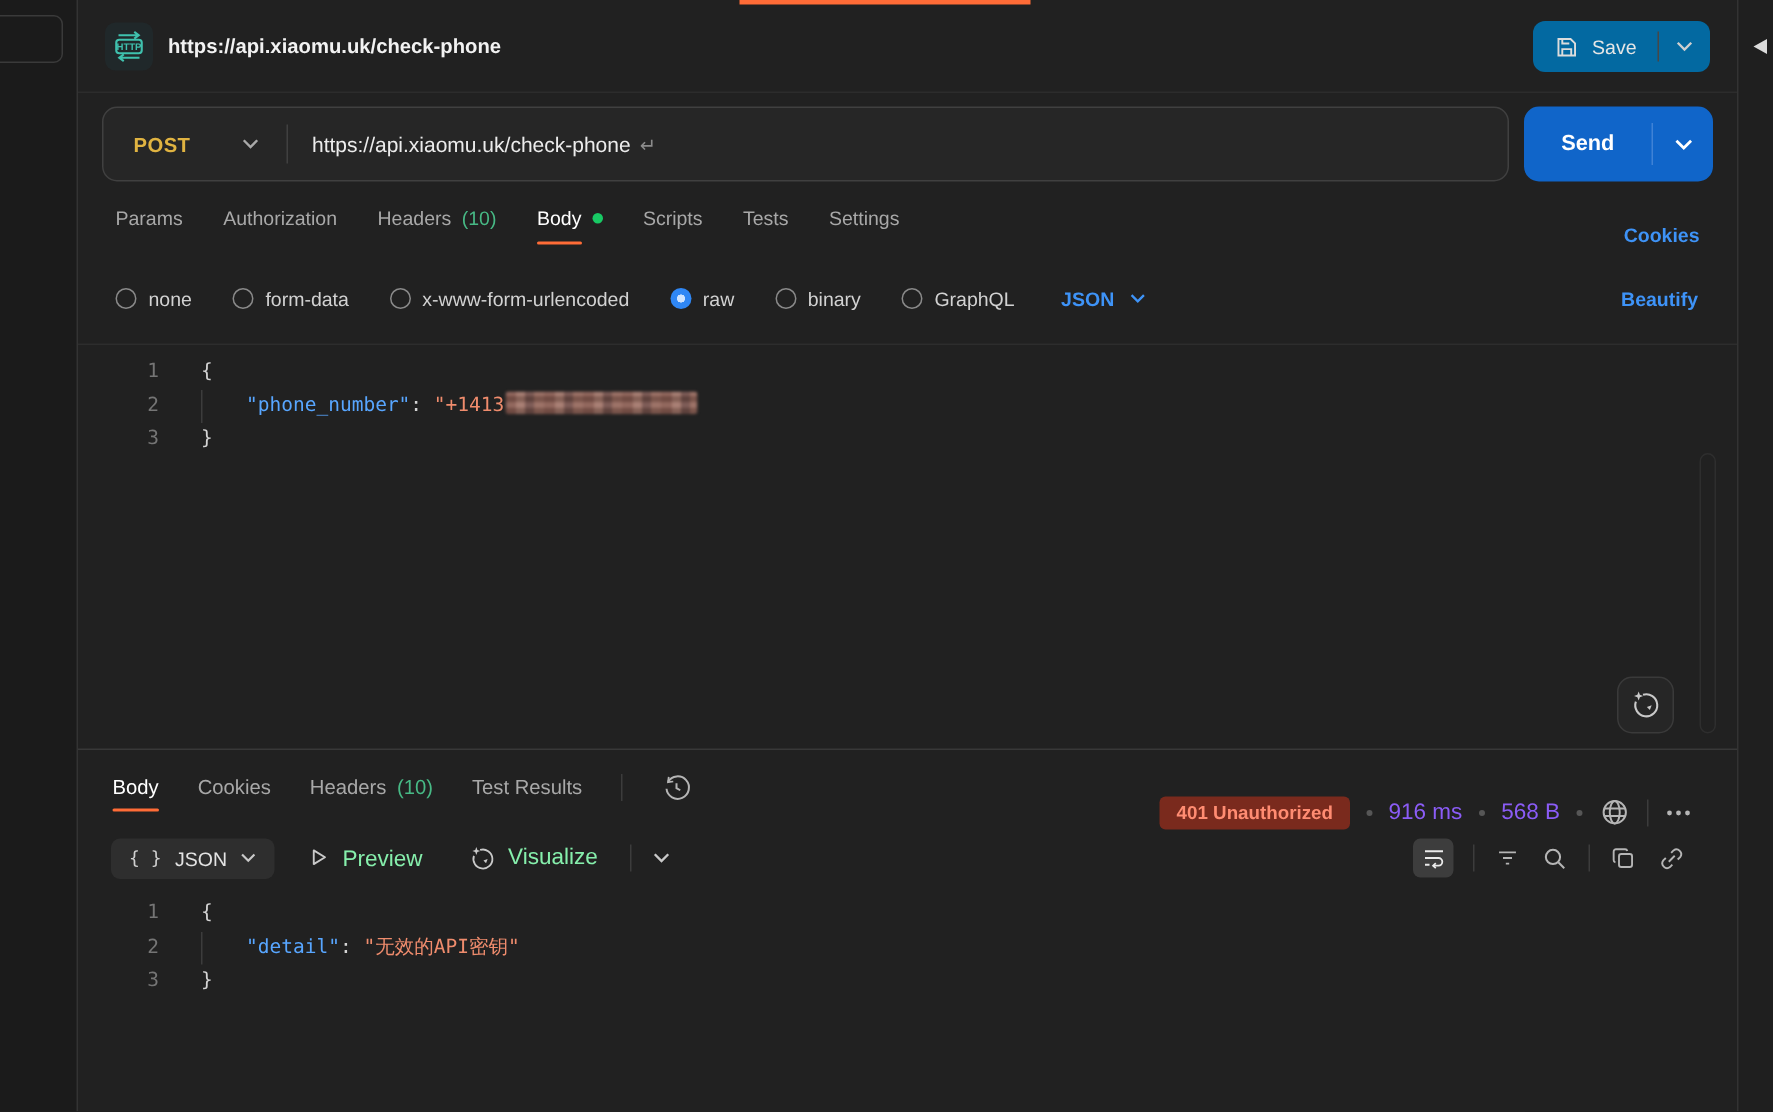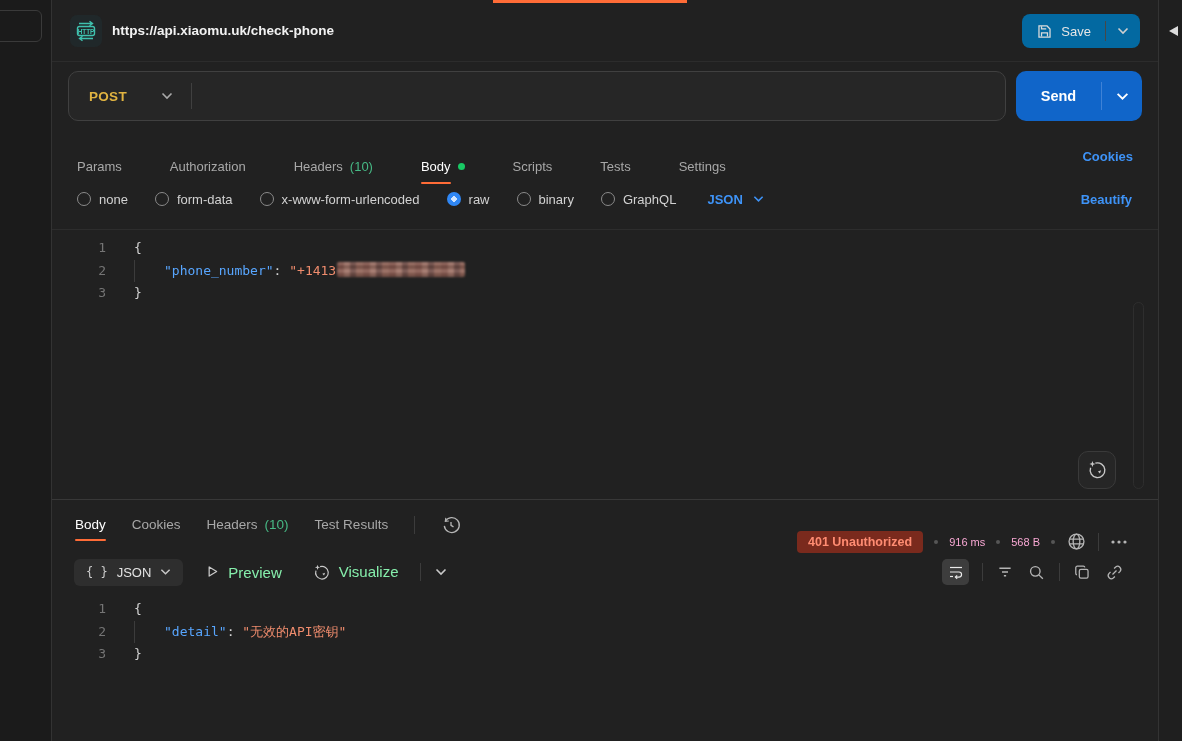--- a/index.html
+++ b/index.html
@@ -32,21 +32,21 @@
   .method-label { color:#e0b341; font-weight:bold; font-size:13.5px; letter-spacing:.3px; }
   .url-div { width:1px; height:26px; background:#404040; }
   .url-text { margin-left:16px; font-size:14px; color:#ececec; }
   .enter-glyph { color:#8b8b8b; font-size:13px; margin-left:6px; }
   .send-btn { position:absolute; left:964px; top:0; width:126px; height:50px; background:#1065c9; border-radius:10px; display:flex; align-items:center; cursor:pointer; }
   .send-label { flex:1; text-align:center; font-size:14.5px; font-weight:bold; color:#fff; }
   .send-split { width:1px; height:28px; background:#3f82d6; }
   .send-caret { width:40px; display:flex; justify-content:center; }
 
   
-  .req-tabs { position:absolute; top:138px; left:0; width:100%; height:36px; display:flex; align-items:flex-end; padding-left:25px; gap:48px; font-size:13px; color:#a8a8a8; }
+  .req-tabs { position:absolute; top:138px; left:0; width:100%; height:36px; display:flex; align-items:flex-start; padding-left:25px; gap:27px; font-size:13px; color:#a8a8a8; }
   .tab { display:flex; align-items:center; gap:7px; cursor:pointer; white-space:nowrap; }
   .tab .lbl { position:relative; }
   .tab.active { color:#fff; }
   .tab.active .lbl::after { content:""; position:absolute; left:0; right:0; bottom:-10px; height:2.5px; background:#ff6c37; border-radius:2px; }
   .count-green { color:#47b985; }
   .green-dot { width:7px; height:7px; border-radius:50%; background:#18c964; }
   .cookies-link { position:absolute; right:25px; top:0; height:36px; display:flex; align-items:center; color:#3e93f7; font-size:13px; font-weight:bold; cursor:pointer; }
 
   
   .radio-row { position:absolute; top:184px; left:0; width:100%; height:30px; display:flex; align-items:center; padding-left:25px; gap:27px; font-size:13px; color:#d2d2d2; }
@@ -75,21 +75,21 @@
   .editor-scroll { position:absolute; right:14px; top:72px; bottom:10px; width:11px; border:1px solid #2e2e2e; border-radius:6px; }
 
   
   .resp-header { position:absolute; top:501px; left:0; width:100%; height:47px; display:flex; align-items:center; padding-left:23px; gap:26px; font-size:13.5px; color:#a8a8a8; }
   .resp-header .tab.active .lbl::after { bottom:-9px; }
   .vdiv { width:1px; height:18px; background:#3c3c3c; }
   .icon-btn { display:flex; align-items:center; justify-content:center; cursor:pointer; }
   .resp-meta { position:absolute; right:30px; top:17px; height:47px; display:flex; align-items:center; gap:11px; }
   .status-badge { background:#7a2a1d; color:#ff8c72; font-size:12.5px; font-weight:bold; padding:4px 11px; border-radius:4px; cursor:pointer; }
   .dotsep { width:4px; height:4px; border-radius:50%; background:#565656; }
-  .meta-txt { color:#f9a8d4; font-size:11px; }
+  .meta-txt { color:#8b5cf6; font-size:15px; }
 
   
   .resp-toolbar { position:absolute; top:553px; left:0; width:100%; height:38px; display:flex; align-items:center; padding-left:22px; gap:14px; }
   .fmt-pill { display:flex; align-items:center; gap:9px; background:#2e2e2e; border-radius:6px; padding:6px 12px; font-size:13px; color:#e3e3e3; cursor:pointer; }
   .fmt-braces { color:#cfcfcf; font-family:"DejaVu Sans Mono", monospace; font-size:12px; }
   .tool-item { display:flex; gap:8px; color:#86efac; font-size:15px; cursor:pointer; padding:0 8px; }
   .resp-tools-right { position:absolute; right:34px; top:0; height:38px; display:flex; align-items:center; gap:13px; }
   .wrap-active { background:#3d3d3d; border-radius:5px; width:27px; height:26px; }
 
   
@@ -139,20 +139,21 @@
 
   <div class="url-row">
     <div class="url-box">
       <div class="method">
         <span class="method-label">POST</span>
         <svg width="12" height="8" viewBox="0 0 12 8" fill="none" stroke="#a9a9a9" stroke-width="1.6">
             <path d="M1.5 1.5 L6 6 L10.5 1.5"></path>
           </svg>
       </div>
       <div class="url-div"></div>
+      <div class="url-text"><span>https://api.xiaomu.uk/check-phone</span><span class="enter-glyph">↵</span></div>
     </div>
     <div class="send-btn">
       <span class="send-label">Send</span>
       <div class="send-split"></div>
       <div class="send-caret">
         <svg width="13" height="9" viewBox="0 0 12 8" fill="none" stroke="#fff" stroke-width="1.7">
             <path d="M1.5 1.5 L6 6 L10.5 1.5"></path>
           </svg>
       </div>
     </div>

